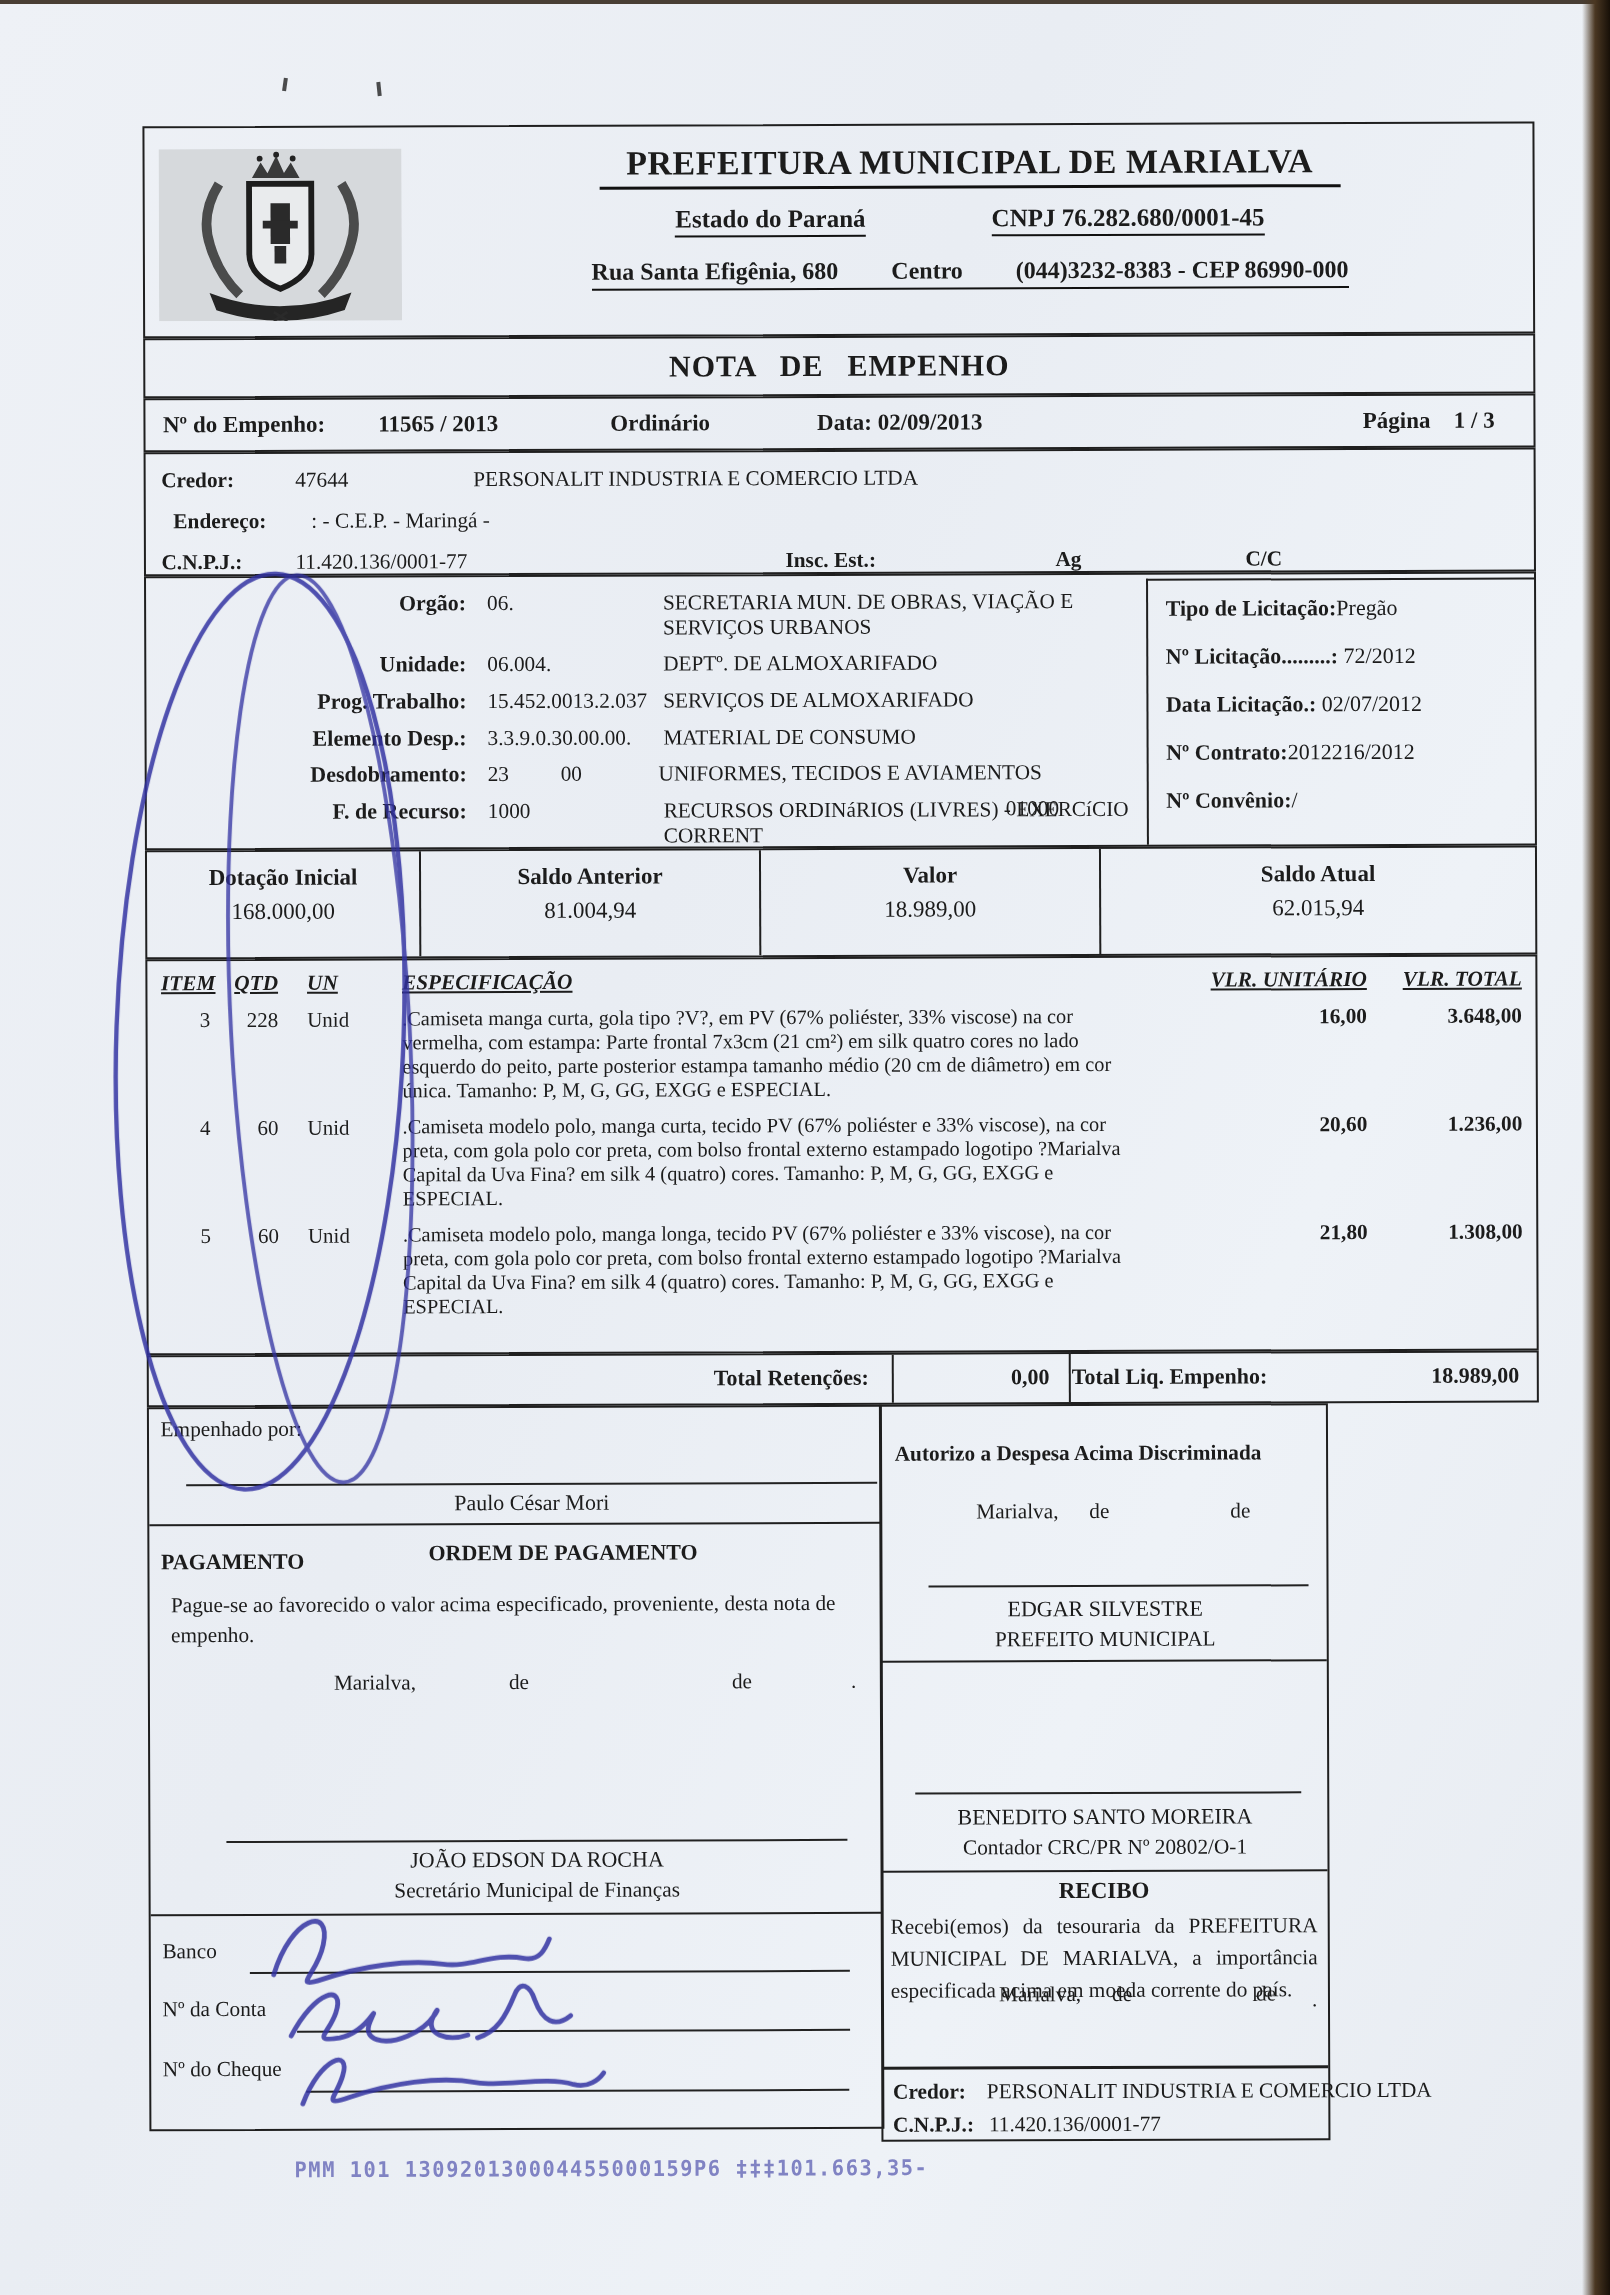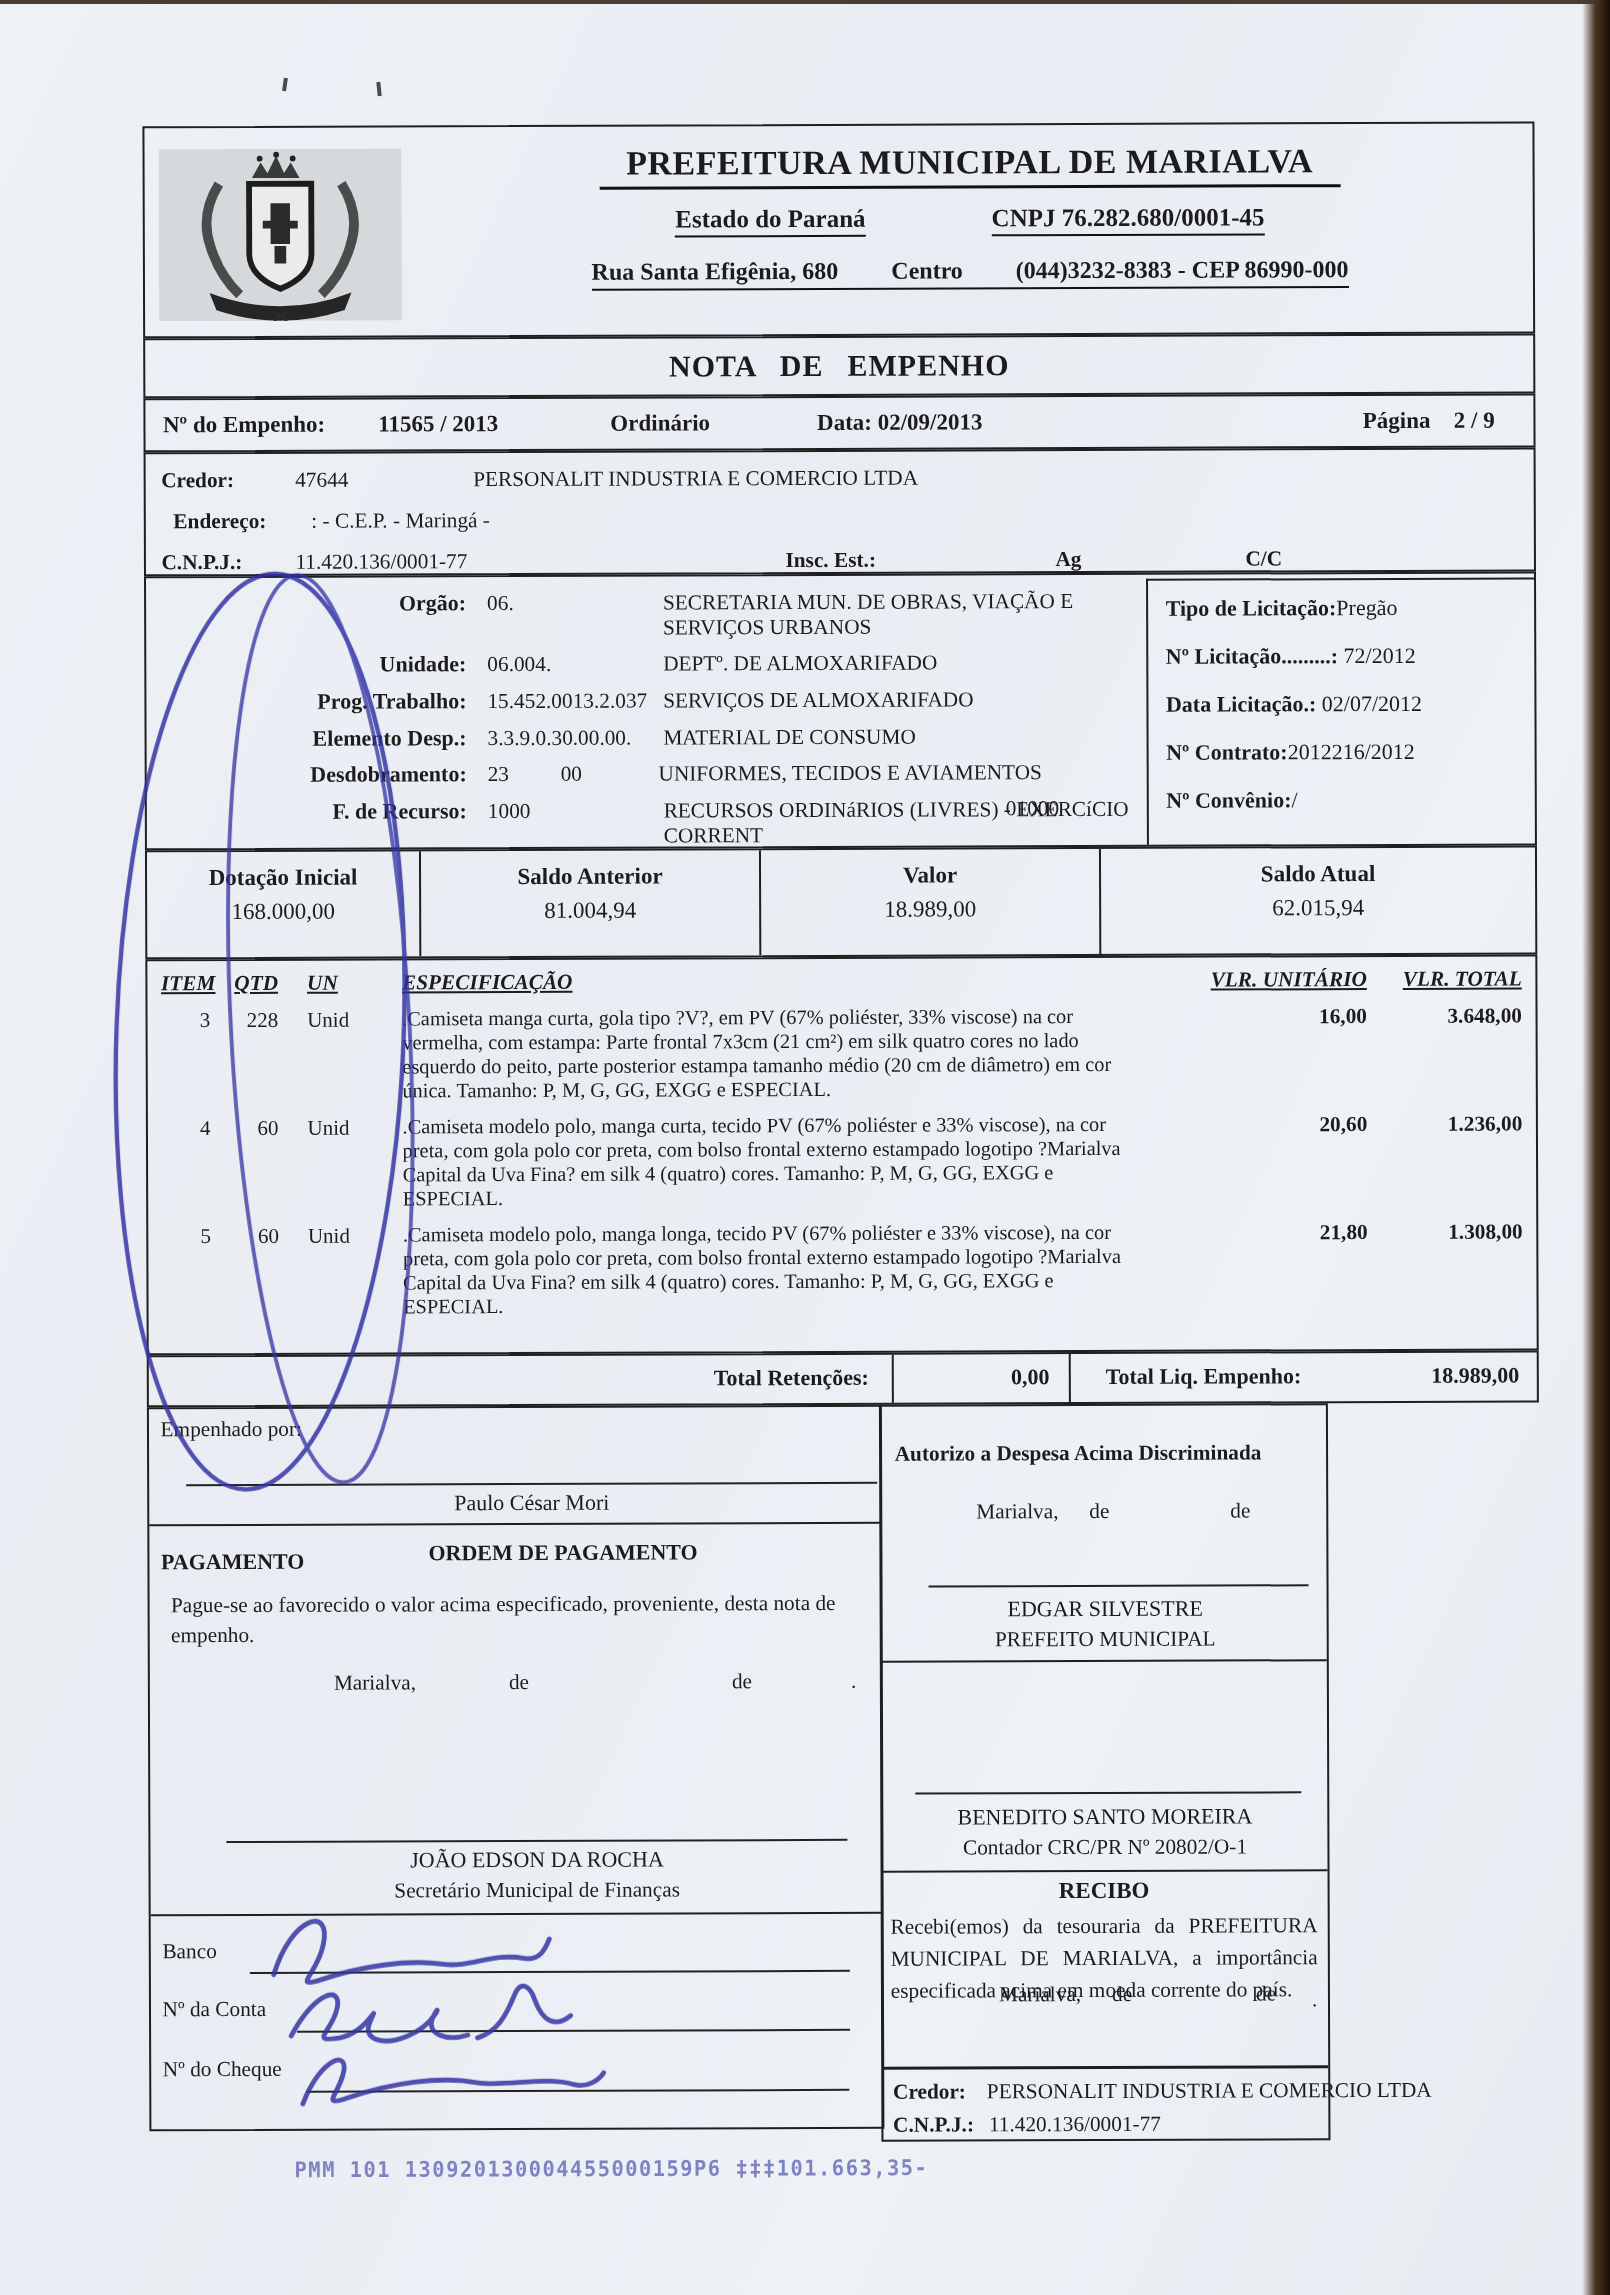--- a/index.html
+++ b/index.html
@@ -83,21 +83,21 @@
   .c-total{width:155px;text-align:right;flex:none;}
   .i-row{margin-top:12.6px;font-size:21px;}
   .i-row .c-desc{font-size:20.4px;line-height:1.17;}
   .i-row .c-unit,.i-row .c-total{font-weight:bold;font-size:21.3px;}
 
   
   .totals{left:146px;top:1353px;width:1392px;height:52px;display:flex;font-size:22px;font-weight:bold;}
   .t1{flex:1;border-right:2.9px solid #1f1f1f;text-align:right;padding-right:23px;line-height:45px;}
   .t2{width:177px;border-right:2.9px solid #1f1f1f;text-align:right;padding-right:19.4px;line-height:45px;box-sizing:border-box;}
   .t3{width:466px;display:flex;line-height:45px;box-sizing:border-box;}
-  .t3 .lab{padding-left:35px;} .t3 .val{margin-left:auto;padding-right:17.5px;}
+  .t3 .lab{padding-left:1px;} .t3 .val{margin-left:auto;padding-right:17.5px;}
 
   
   .lower-left{left:146px;top:1405px;width:735px;height:724px;font-size:21.3px;}
   .lower-right{left:878px;top:1405px;width:449px;height:737px;font-size:21.3px;}
   .abs{position:absolute;white-space:nowrap;}
   .sig-line{position:absolute;border-bottom:2.9px solid #222;height:0;}
   .hdiv{position:absolute;left:0;right:0;border-top:2.9px solid #1f1f1f;height:0;}
   .centered{text-align:center;white-space:nowrap;}
   .parag{position:absolute;white-space:normal;line-height:1.4;}
 
@@ -160,21 +160,21 @@
       <span>NOTA DE EMPENHO</span>
     </div>
 
     <div class="box empenho-row">
       <span>Nº do Empenho:</span>
       <span class="e-num">11565 / 2013</span>
       <span class="e-type">Ordinário</span>
       <span class="e-data">Data: 02/09/2013</span>
       <span class="e-page">
         <span>Página</span>
-        <span class="val">2 / 9</span>
+        <span class="val">1 / 3</span>
       </span>
     </div>
 
     <div class="box credor-box">
       <div class="cred-row cr1">
         <span class="bold" style="left:0">Credor:</span>
         <span style="left:134px">47644</span>
         <span style="left:312px">PERSONALIT INDUSTRIA E COMERCIO LTDA</span>
       </div>
       <div class="cred-row cr2">

